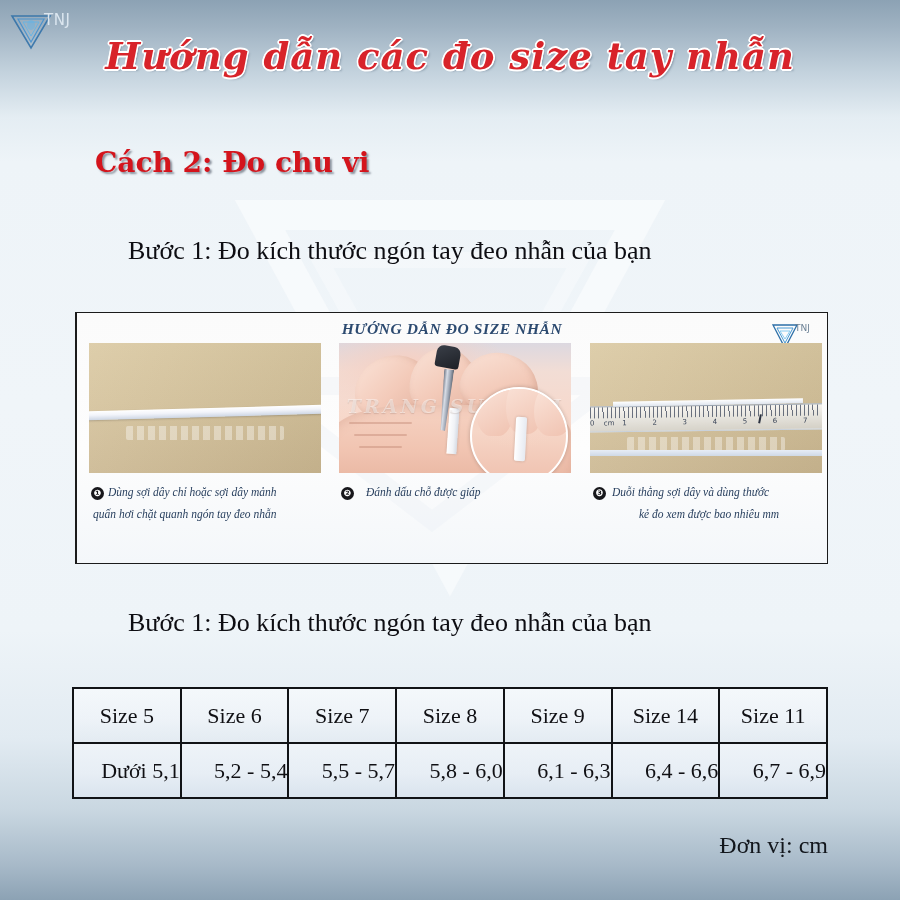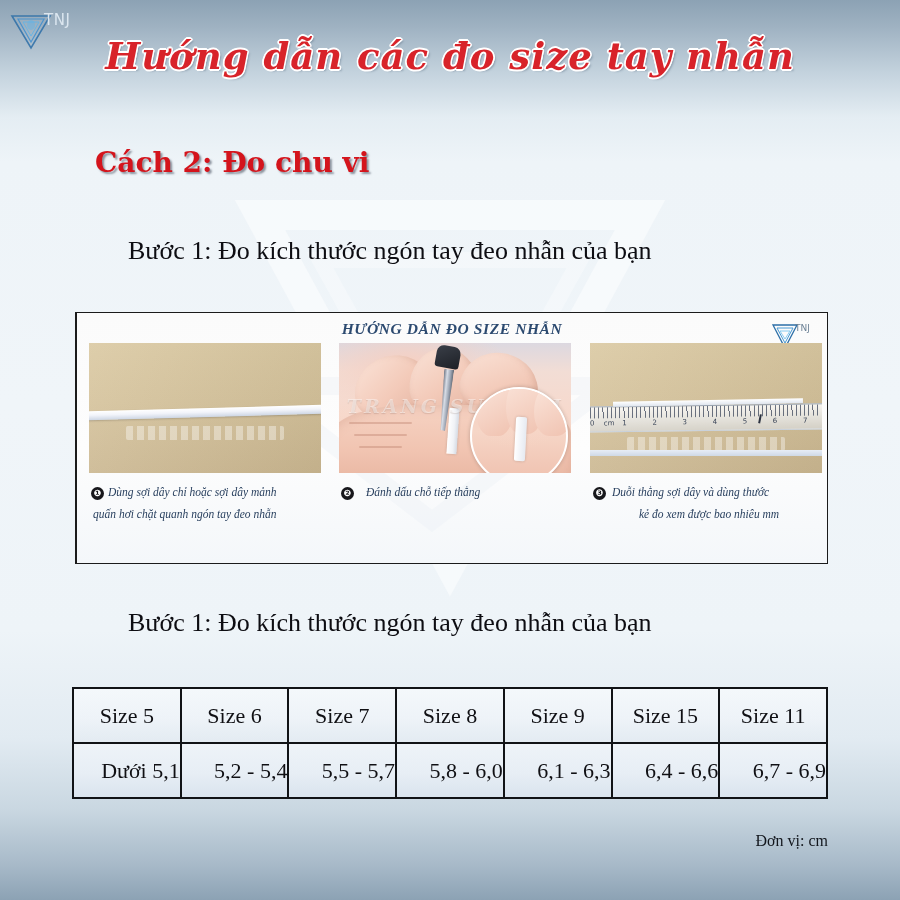--- a/index.html
+++ b/index.html
@@ -437,21 +437,21 @@
     background: linear-gradient(to bottom, #eef3f8 0%, #e7eef5 55%, #dae4ee 100%);
     text-align: right;
   }
 
   .unit-note {
     position: absolute;
     right: 72px;
     top: 832px;
     z-index: 4;
     font-family: "Liberation Serif", "DejaVu Serif", serif;
-    font-size: 16px;
+    font-size: 24px;
     color: #12161c;
   }
 </style>
 </head>
 <body>
 
 <svg class="bg-watermark" viewBox="0 0 520 470" preserveAspectRatio="none">
   <g fill="none" stroke="#ffffff" stroke-width="30" opacity="0.85">
     <path d="M70 60 L450 60 L260 410 Z"></path>
   </g>
@@ -551,40 +551,40 @@
       <div class="kraft-strip2"></div>
     </div>
   </div>
 
   <div class="caption cap-1">
     <span class="cap-num">❶</span><span class="cap-text">Dùng sợi dây chỉ hoặc sợi dây mảnh</span>
     <span class="cap-line2">quấn hơi chặt quanh ngón tay đeo nhẫn</span>
   </div>
 
   <div class="caption cap-2">
-    <span class="cap-num">❷</span><span class="cap-text">Đánh dấu chỗ tiếp thẳng</span>
+    <span class="cap-num">❷</span><span class="cap-text">Đánh dấu chỗ được giáp</span>
   </div>
 
   <div class="caption cap-3">
     <span class="cap-num">❸</span><span class="cap-text">Duỗi thẳng sợi dây và dùng thước</span>
     <span class="cap-line2">kẻ đo xem được bao nhiêu mm</span>
   </div>
 </div>
 
 <div class="step-line step-line-2">Bước 1: Đo kích thước ngón tay đeo nhẫn của bạn</div>
 
 <table class="size-table">
   <tbody>
     <tr class="row-headers">
       <td>Size 5</td>
       <td>Size 6</td>
       <td>Size 7</td>
       <td>Size 8</td>
       <td>Size 9</td>
-      <td>Size 15</td>
+      <td>Size 14</td>
       <td>Size 11</td>
     </tr>
     <tr class="row-values">
       <td>Dưới 5,1</td>
       <td>5,2 - 5,4</td>
       <td>5,5 - 5,7</td>
       <td>5,8 - 6,0</td>
       <td>6,1 - 6,3</td>
       <td>6,4 - 6,6</td>
       <td>6,7 - 6,9</td>

